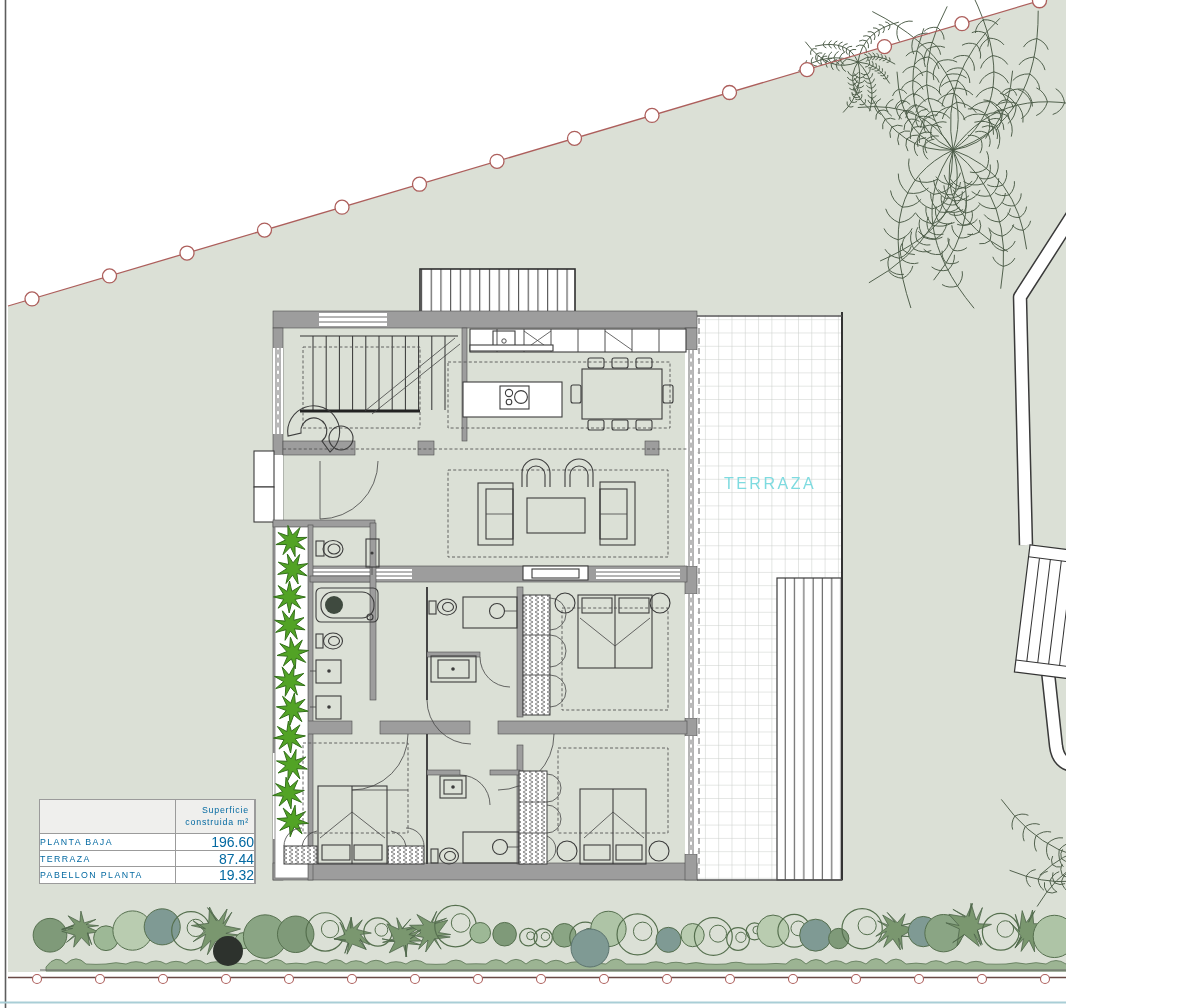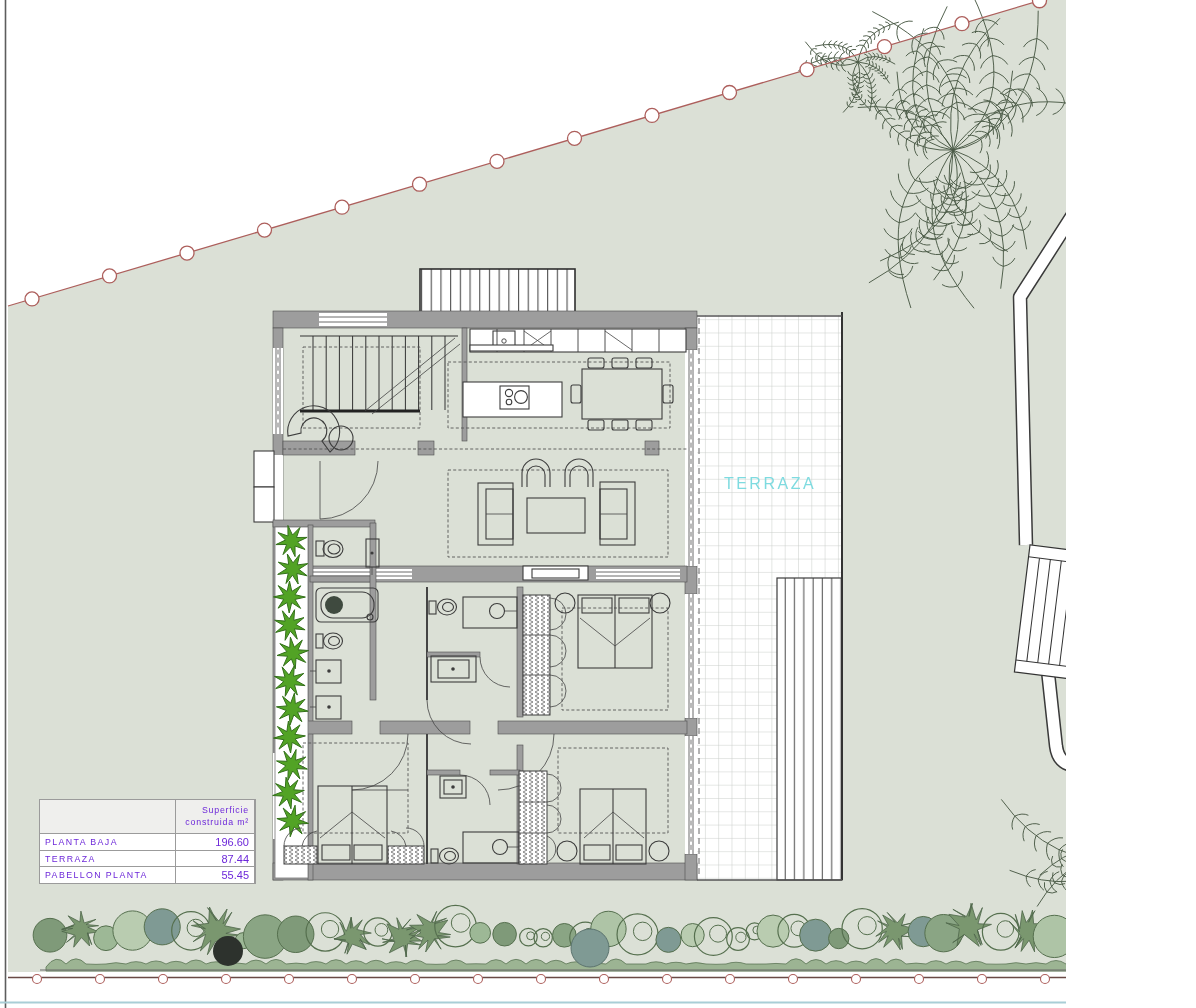--- a/index.html
+++ b/index.html
@@ -14,25 +14,25 @@
   .dash{fill:none;stroke:#555;stroke-width:.9;stroke-dasharray:3 2.2;}
   .dots{fill:none;stroke:#b9b9b9;stroke-width:5;stroke-dasharray:0.1 8;stroke-linecap:round;}
   .boundline{stroke:var(--boundary,#ad5f5c);stroke-width:1.3;fill:none;}
   .marker{fill:#fff;stroke:var(--boundary,#ad5f5c);stroke-width:1.3;}
   .palm{fill:none;stroke:#4a5a46;stroke-width:1;opacity:.95;}
 
   
   #areas-table{position:absolute;left:39px;top:799px;width:215px;
     background:#9b9b9b;border:1px solid #9b9b9b;
     display:grid;grid-template-columns:135px 78px;grid-template-rows:33px 15.7px 15.7px 15.7px;
-    grid-gap:1px;color:#6d28d9;}
+    grid-gap:1px;color:#0369a1;}
   #areas-table .cell{background:#fff;display:flex;align-items:center;overflow:hidden;}
   #areas-table .hdr{background:#efefed;}
-  #areas-table .lbl{font-size:8.8px;letter-spacing:1.4px;padding-left:5px;}
-  #areas-table .val{font-size:11px;justify-content:flex-end;padding-right:5px;}
+  #areas-table .lbl{font-size:8.8px;letter-spacing:1.4px;}
+  #areas-table .val{font-size:14px;justify-content:flex-end;}
   #areas-table .hdr-txt{font-size:8.8px;letter-spacing:.8px;text-align:right;width:100%;
      padding-right:5px;line-height:1.3;}
 </style>
 </head>
 <body>
 
 <div id="stage">
 <svg width="1196" height="1008" viewBox="0 0 1196 1008">
   <defs>
     <clipPath id="clipR">
@@ -1216,15 +1216,15 @@
     <div class="hdr-txt">
       <span>Superficie</span><br>
       <span>construida m²</span>
     </div>
   </div>
   <div class="cell lbl">PLANTA BAJA</div>
   <div class="cell val">196.60</div>
   <div class="cell lbl">TERRAZA</div>
   <div class="cell val">87.44</div>
   <div class="cell lbl">PABELLON PLANTA</div>
-  <div class="cell val">55.45</div>
+  <div class="cell val">19.32</div>
 </div>
 </div>
 
 </body></html>

